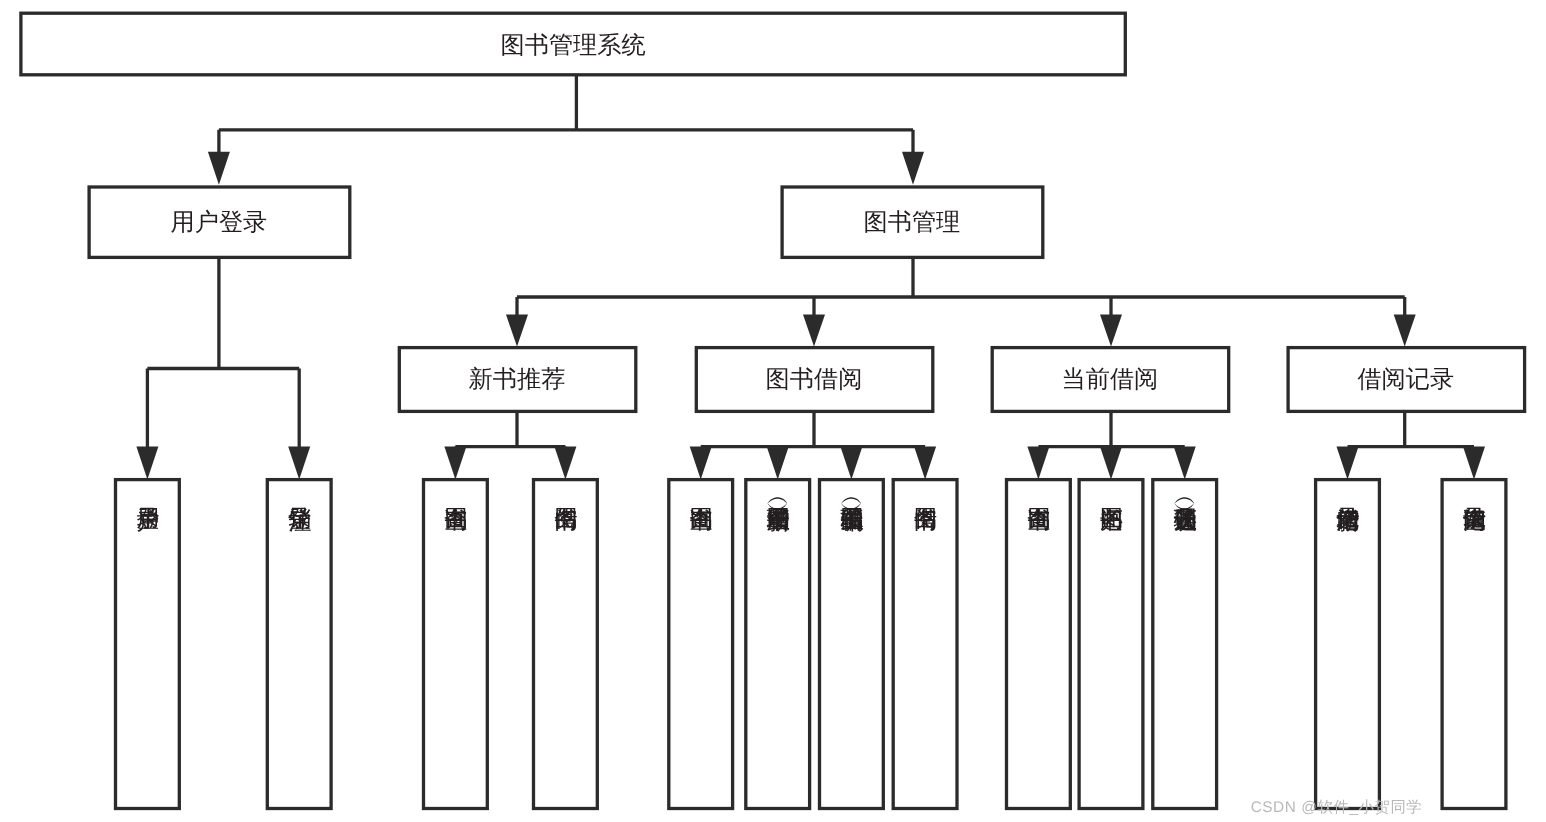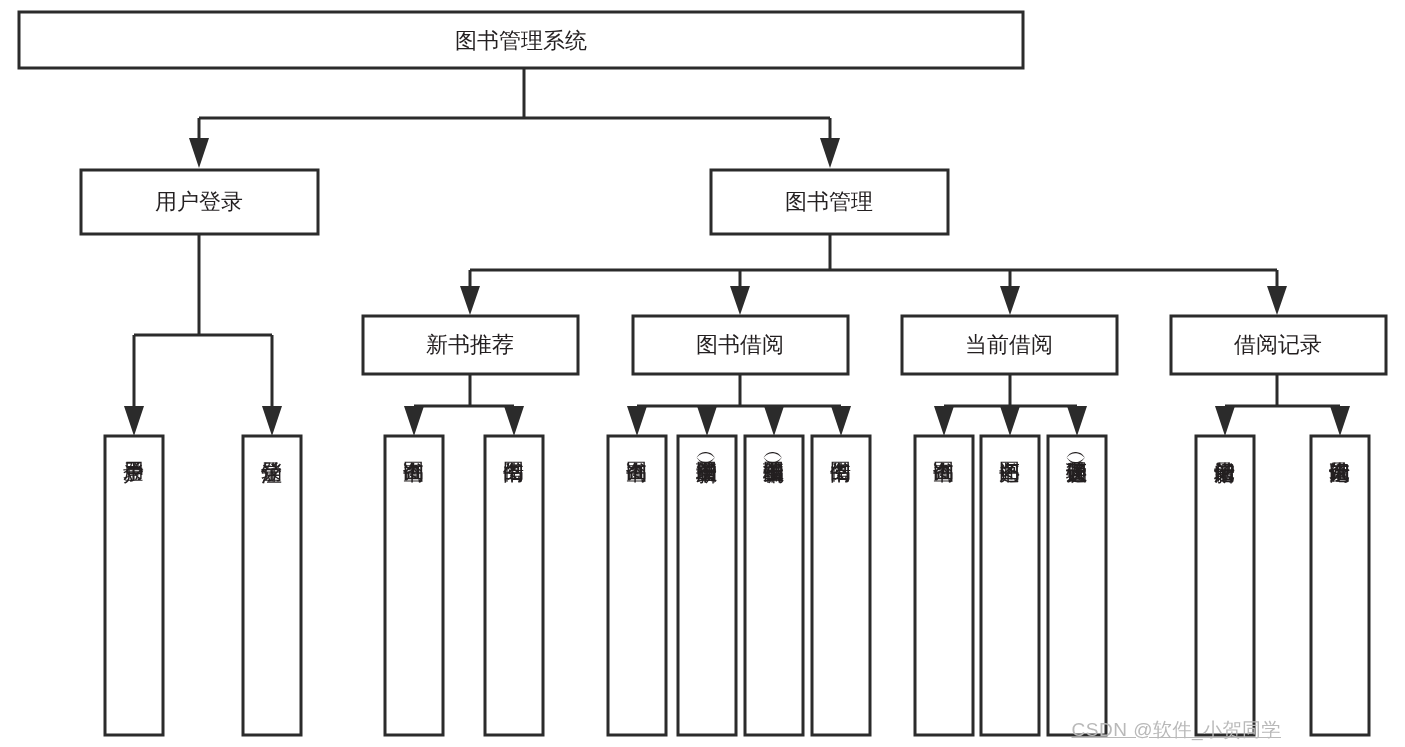--- a/index.html
+++ b/index.html
@@ -53,29 +53,28 @@
     stroke-width: 3;
     fill: none;
     stroke-linecap: butt;
   }
   .arrow-head {
     fill: #2b2b2b;
     stroke: none;
   }
   .watermark {
     position: absolute;
-    right: 20px;
+    right: 8px;
     bottom: 4px;
     font-family: "Liberation Sans", "DejaVu Sans", sans-serif;
-    font-size: 19px;
+    font-size: 14px;
     color: #b9b9b9;
     letter-spacing: 0.5px;
     white-space: nowrap;
     user-select: none;
-    text-decoration: underline;
   }
 </style>
 </head>
 <body>
 
 <div id="diagram-root">
   <svg class="diagram" viewBox="0 0 1405 747" xmlns="http://www.w3.org/2000/svg">
 
     <g>
       <path class="connector" d="M 524 68 L 524 118"></path>

